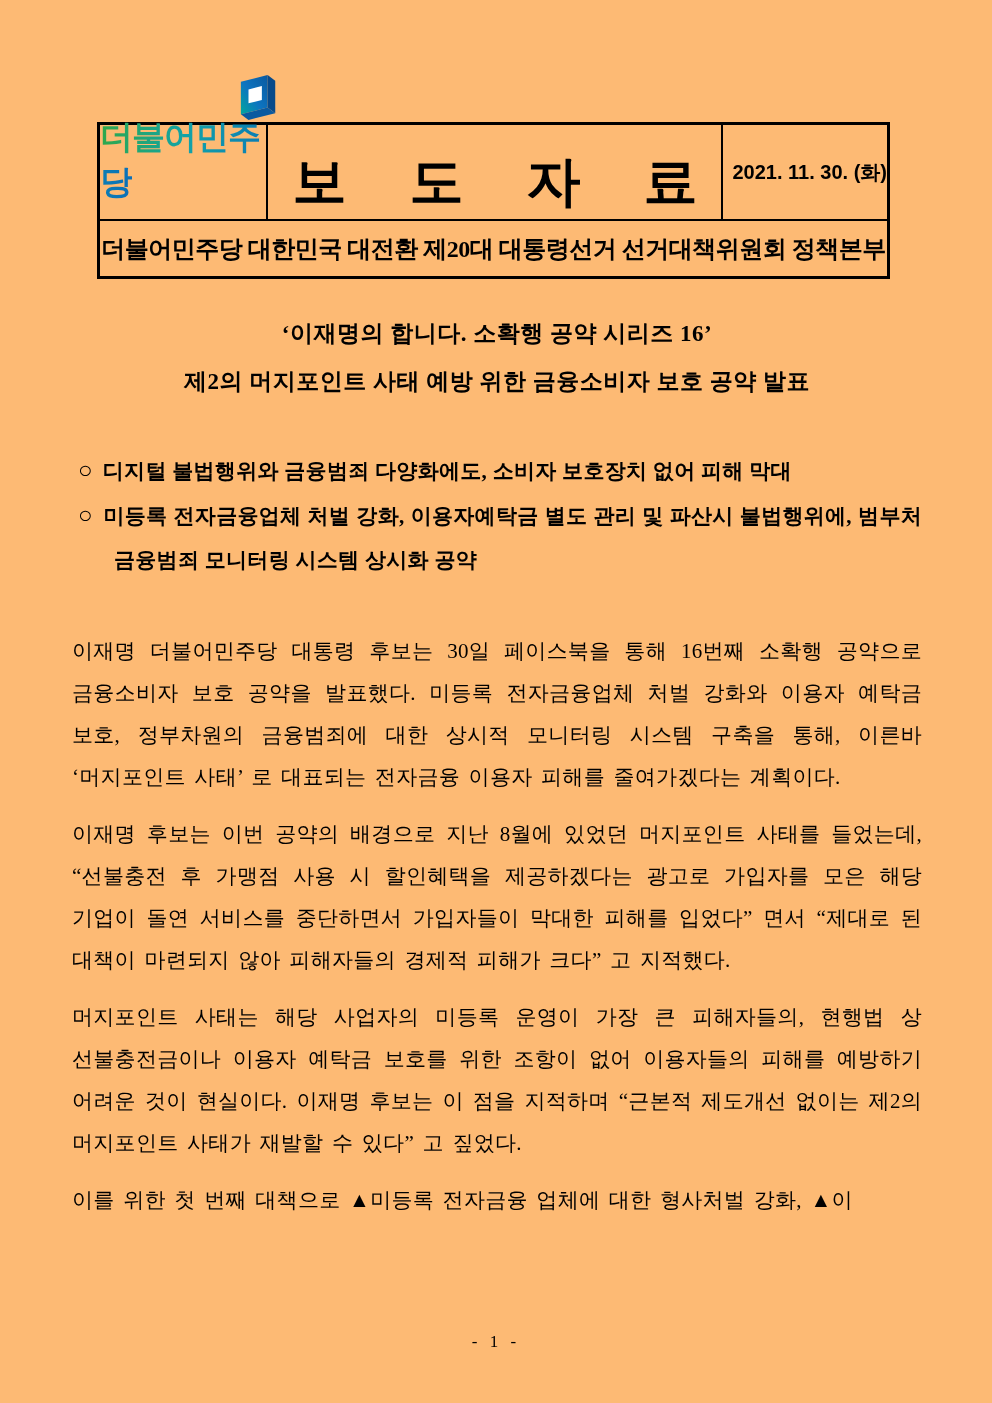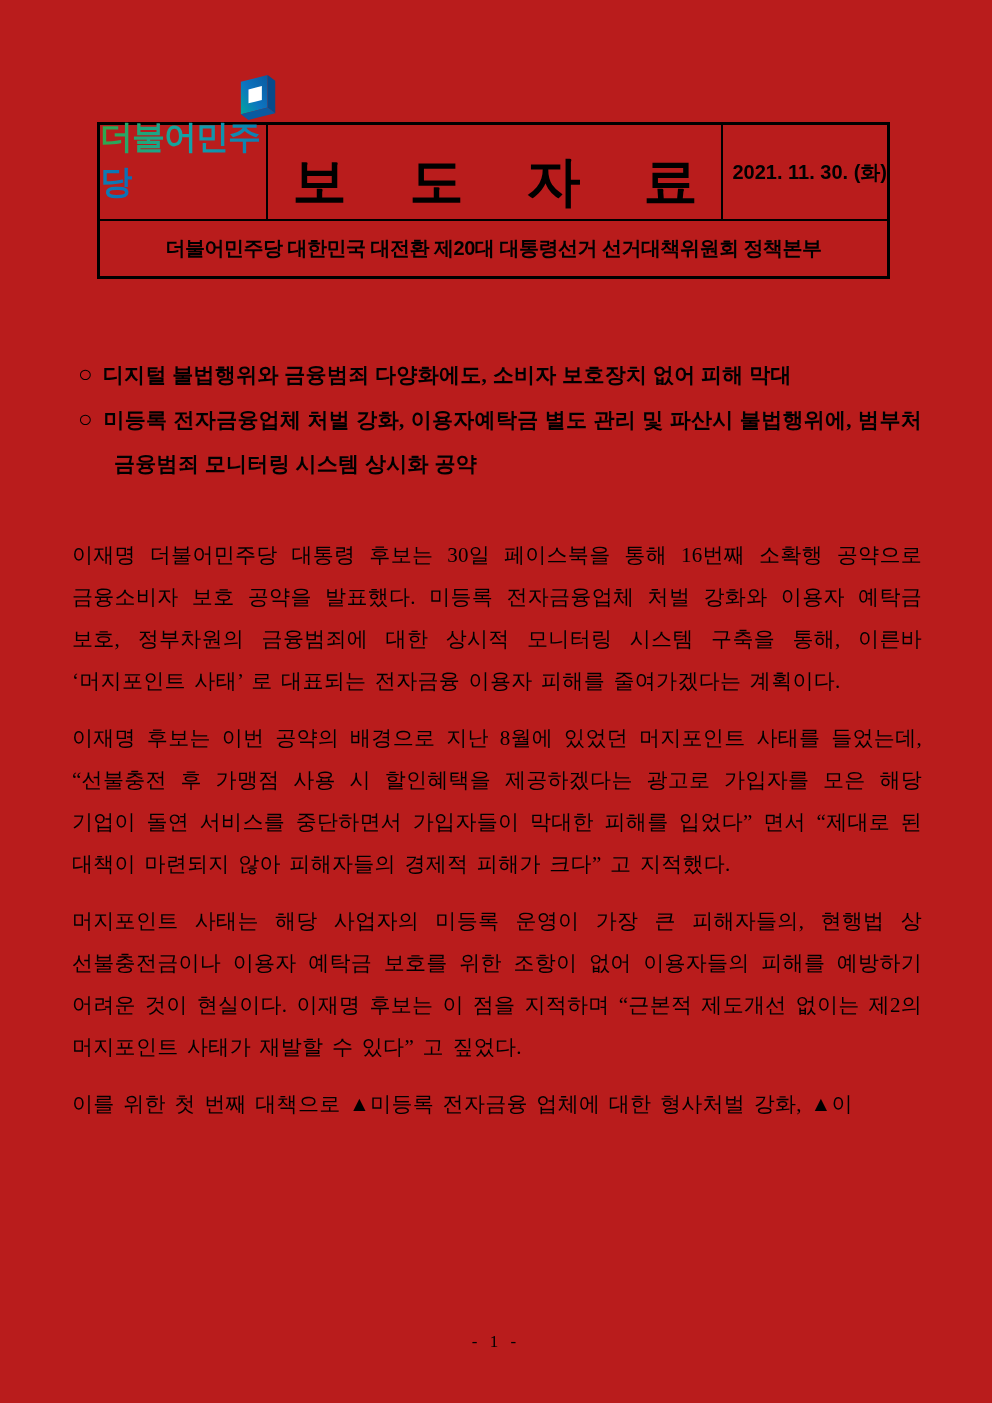--- a/index.html
+++ b/index.html
@@ -11,21 +11,21 @@
     --flag_blue:#0d74c0;
     --flag_dark_blue:#084a8a;
     --flag_teal:#00a79d;
   }
   *{margin:0;padding:0;box-sizing:border-box;}
   html,body{background:#ffffff;}
   .page{
     position:relative;
     width:992px;
     height:1403px;
-    background:#b91c1c;
+    background:#fdba74;
     color:var(--text);
     font-family:"Liberation Serif","DejaVu Serif",serif;
     overflow:hidden;
   }
 
   
   .header-table{
     position:absolute;
     left:97px; top:122px;
     width:793px;
@@ -81,23 +81,23 @@
     font-weight:700;
     font-size:20px;
     white-space:nowrap;
     padding-left:9px;
   }
   .header-row-bottom{
     height:55px;
     display:flex;align-items:center;justify-content:center;
   }
   .committee-subtitle{
-    font-family:Liberation Sans, sans-serif;
-    font-weight:700;
-    font-size:20px;
+    font-family:Liberation Serif, serif;
+    font-weight:700;
+    font-size:24px;
     letter-spacing:-0.5px;
     white-space:nowrap;
   }
 
   
   .content{
     position:absolute;
     left:72px; top:310px;
     width:850px;
   }
@@ -188,20 +188,24 @@
       </div>
 
     </div>
     <div class="header-row-bottom">
       <span class="committee-subtitle">더불어민주당 대한민국 대전환 제20대 대통령선거 선거대책위원회 정책본부</span>
     </div>
   </div>
 
   <div class="content">
 
+    <div class="headline">
+      <div>‘이재명의 합니다. 소확행 공약 시리즈 16’</div>
+      <div>제2의 머지포인트 사태 예방 위한 금융소비자 보호 공약 발표</div>
+    </div>
 
     <ul class="key-points">
       <li class="key-point"><span class="key-point-bullet">○</span><span>디지털 불법행위와 금융범죄 다양화에도, 소비자 보호장치 없어 피해 막대</span></li>
       <li class="key-point"><span class="key-point-bullet">○</span><span>미등록 전자금융업체 처벌 강화, 이용자예탁금 별도 관리 및 파산시 불법행위에, 범부처 금융범죄 모니터링 시스템 상시화 공약</span></li>
     </ul>
 
     <div class="body-text">
       <p class="body-paragraph">이재명 더불어민주당 대통령 후보는 30일 페이스북을 통해 16번째 소확행 공약으로 금융소비자 보호 공약을 발표했다. 미등록 전자금융업체 처벌 강화와 이용자 예탁금 보호, 정부차원의 금융범죄에 대한 상시적 모니터링 시스템 구축을 통해, 이른바 ‘머지포인트 사태’ 로 대표되는 전자금융 이용자 피해를 줄여가겠다는 계획이다.</p>
       <p class="body-paragraph">이재명 후보는 이번 공약의 배경으로 지난 8월에 있었던 머지포인트 사태를 들었는데, “선불충전 후 가맹점 사용 시 할인혜택을 제공하겠다는 광고로 가입자를 모은 해당 기업이 돌연 서비스를 중단하면서 가입자들이 막대한 피해를 입었다” 면서 “제대로 된 대책이 마련되지 않아 피해자들의 경제적 피해가 크다” 고 지적했다.</p>
       <p class="body-paragraph">머지포인트 사태는 해당 사업자의 미등록 운영이 가장 큰 피해자들의, 현행법 상 선불충전금이나 이용자 예탁금 보호를 위한 조항이 없어 이용자들의 피해를 예방하기 어려운 것이 현실이다. 이재명 후보는 이 점을 지적하며 “근본적 제도개선 없이는 제2의 머지포인트 사태가 재발할 수 있다” 고 짚었다.</p>

